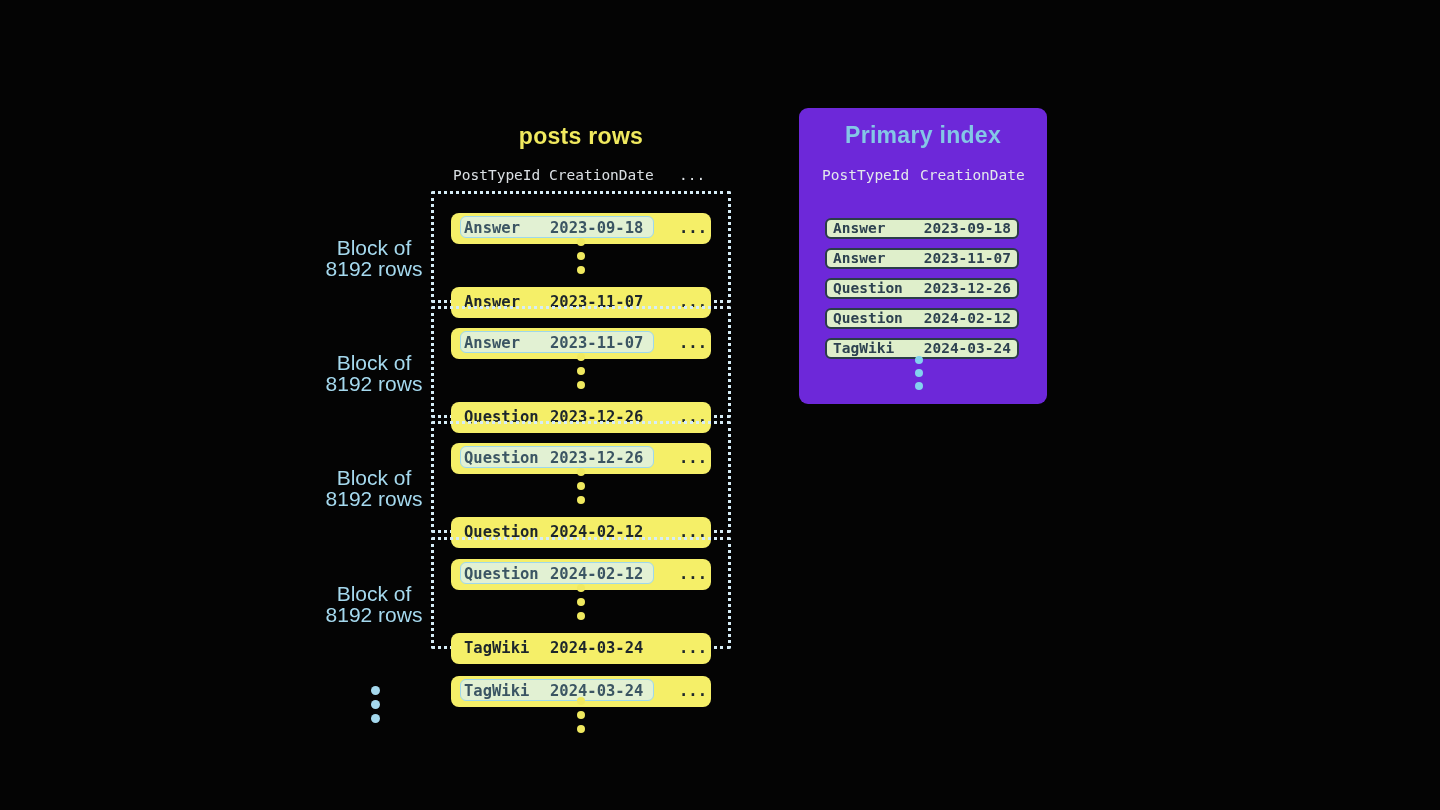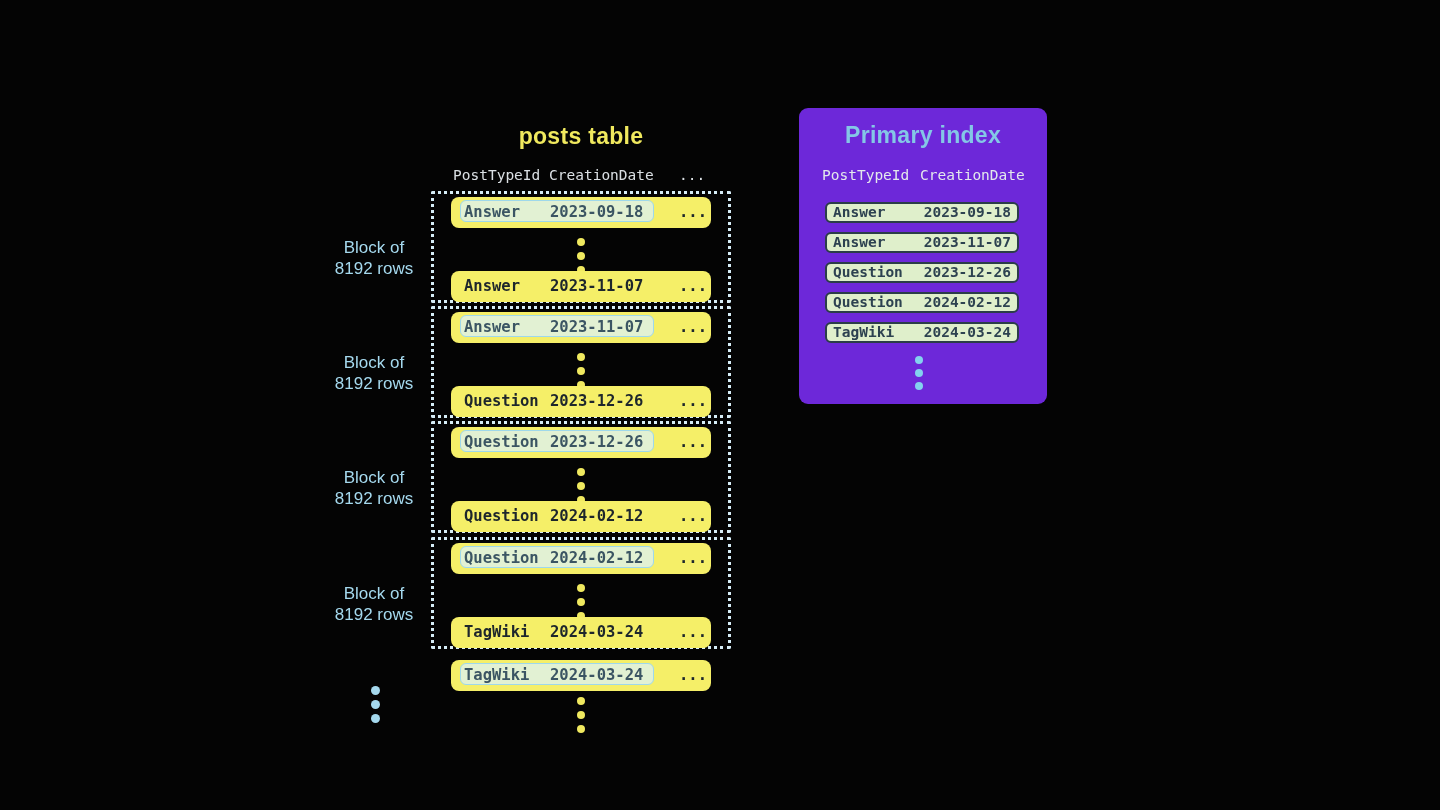--- a/index.html
+++ b/index.html
@@ -1,20 +1,20 @@
 <!DOCTYPE html>
 <html><head>
 <meta charset="utf-8">
 <style>
   html,body{margin:0;padding:0;background:#040404;}
   #stage{
     position:relative;width:1440px;height:810px;background:#040404;overflow:hidden;
     font-family:"Liberation Sans",sans-serif;
   }
-  .mono{font-family:"DejaVu Sans Mono",monospace;}
+  .mono{font-family:"DejaVu Sans Mono",monospace;margin-top:16px;}
 
   
   .pt-title{
     position:absolute;left:431px;top:123px;width:300px;text-align:center;
     font-size:23px;font-weight:600;color:#f0e95e;letter-spacing:.3px;
   }
   .pt-header span{position:absolute;top:167px;font-size:14.5px;color:#dbe0e4;}
   .pt-h0{left:453px;} .pt-h1{left:549px;} .pt-h2{left:679px;}
 
   .block{
@@ -38,21 +38,21 @@
   }
   .row-hl .c-type,.row-hl .c-date{color:#3b5563;}
 
   .dot{position:absolute;border-radius:50%;}
   .dot-y{width:8px;height:8px;background:#f0e95f;}
   .dot-b{width:9px;height:9px;background:#a5d9ee;}
   .dot-ib{width:8px;height:8px;background:#83d2ef;}
 
   .block-label{
     position:absolute;width:120px;left:314px;text-align:center;
-    color:#a5d9ee;font-size:17px;line-height:21px;
+    color:#a5d9ee;font-size:21px;line-height:21px;
   }
 
   .row-extra{position:absolute;left:451px;top:660px;}
 
   
   .panel{
     position:absolute;left:799px;top:108px;width:248px;height:296px;
     background:#6d28d9;border-radius:9px;
   }
   .panel-title{
@@ -67,21 +67,21 @@
     font-size:14.5px;font-weight:bold;color:#2d4250;
   }
   .irow .i-type{position:absolute;left:6px;top:0px;}
   .irow .i-date{position:absolute;right:6px;top:0px;}
 </style>
 </head>
 <body>
 
 <div id="stage">
 
-  <div class="pt-title">posts table</div>
+  <div class="pt-title">posts rows</div>
 
   <div class="pt-header mono">
     <span class="pt-h0">PostTypeId</span>
     <span class="pt-h1">CreationDate</span>
     <span class="pt-h2">...</span>
   </div>
 
   <div class="block" style="top:191px">
     <div class="row row-first row-hl mono">
       <span class="hl-box"></span>

